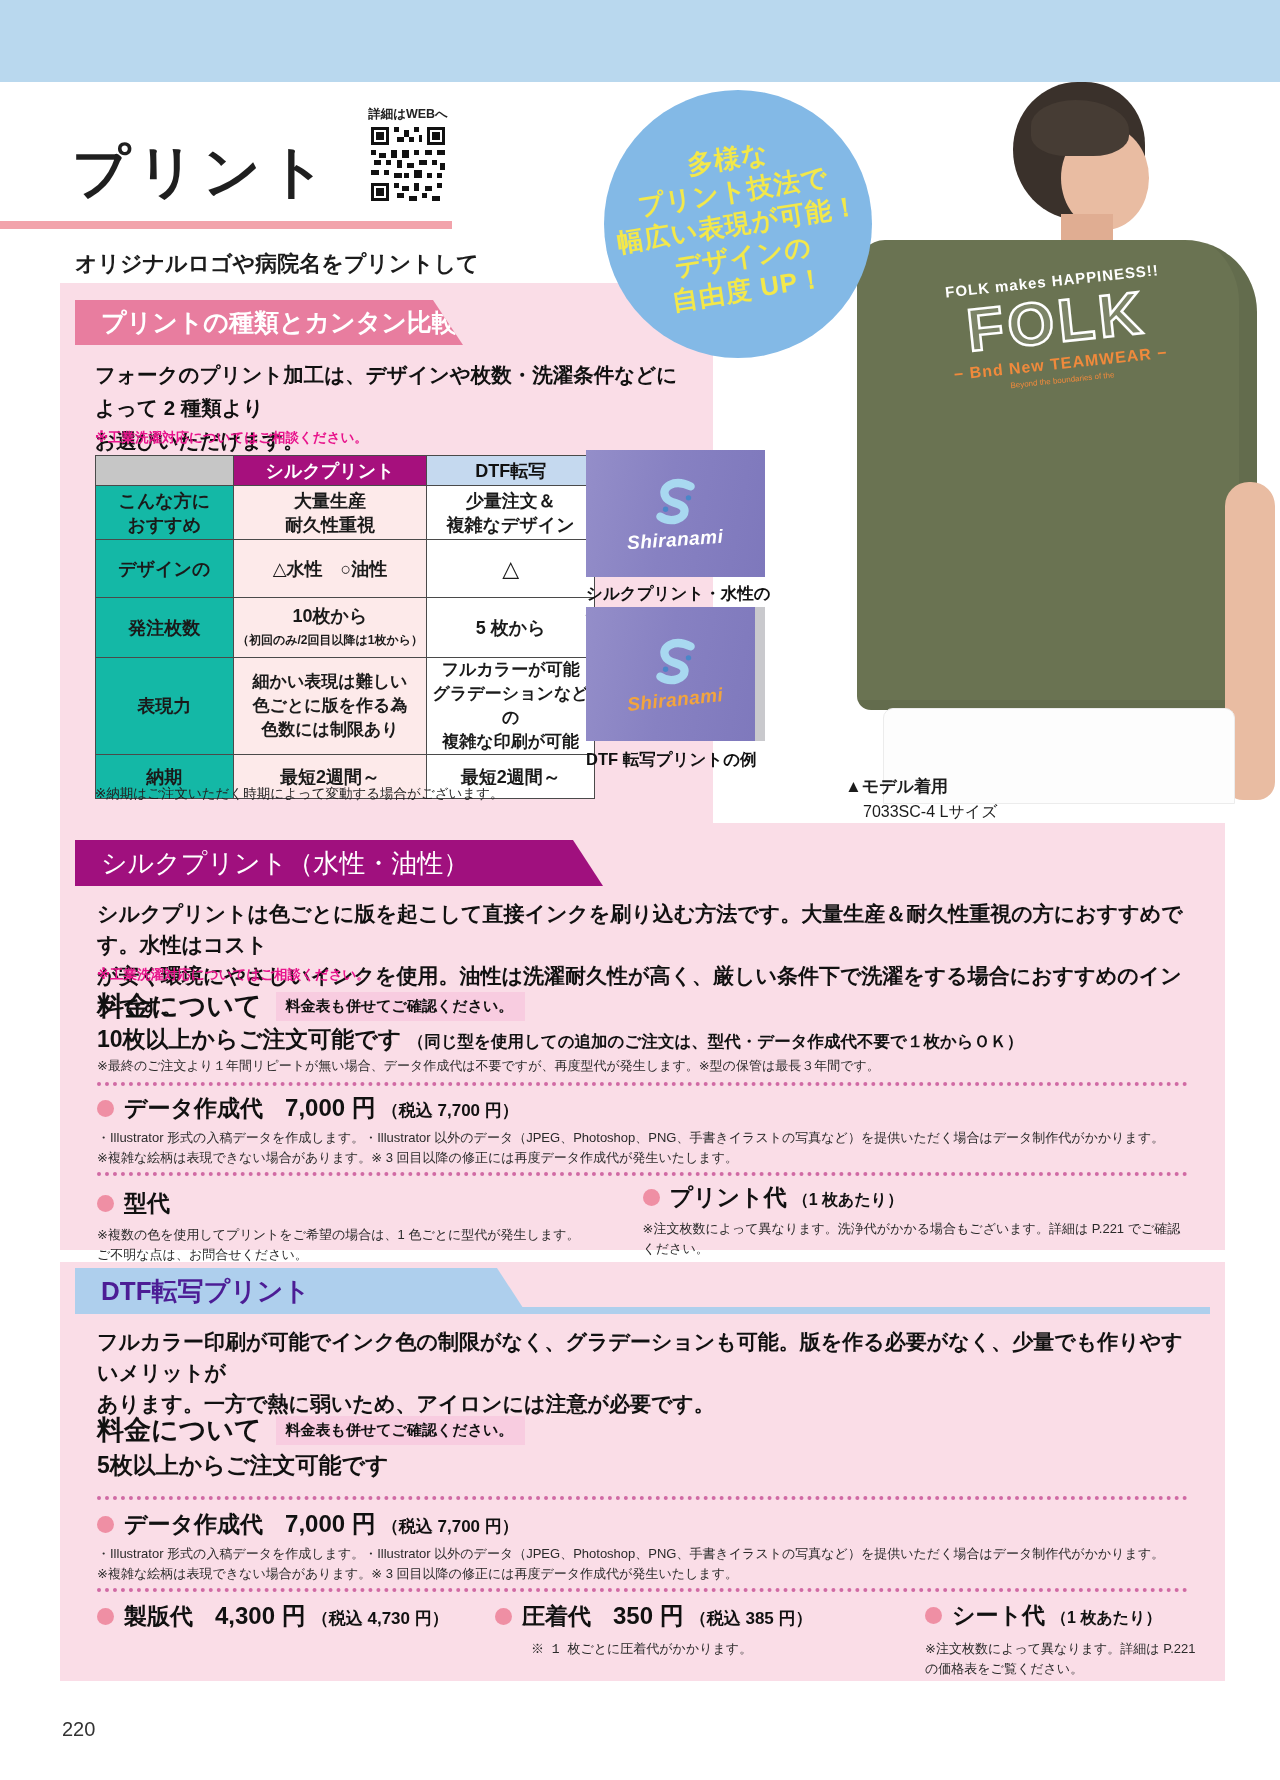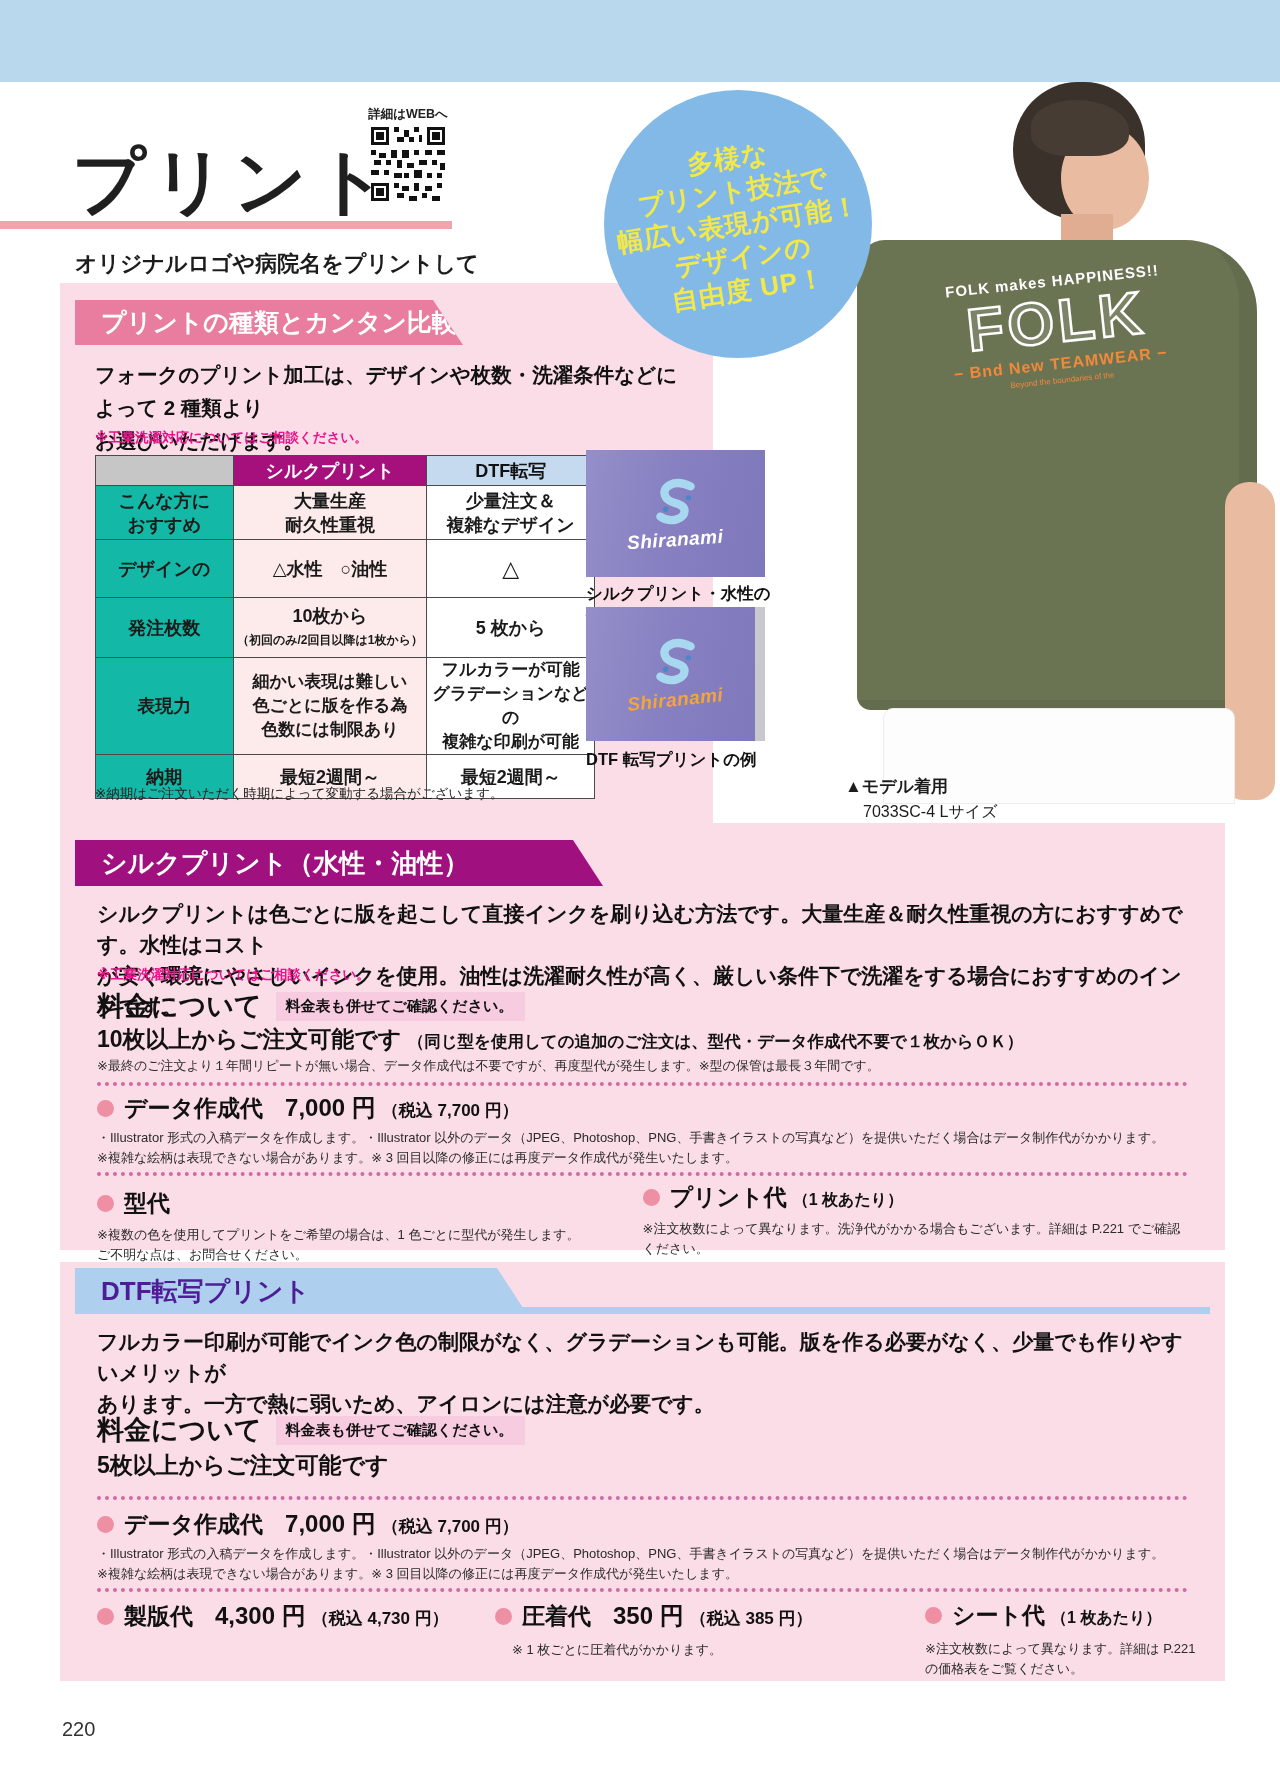--- a/index.html
+++ b/index.html
@@ -7,21 +7,21 @@
   body { font-family:"Liberation Sans","DejaVu Sans",sans-serif; }
   #page {
     position:relative; width:1280px; height:1780px; background:#ffffff;
     margin:0 auto; overflow:hidden; color:#1a1a1a;
   }
   .abs { position:absolute; }
   .pre { white-space:pre-line; }
 
   
   .topbar { left:0; top:0; width:1280px; height:82px; background:#b9d8ee; }
-  .page-title { left:72px; top:134px; font-size:72px; font-weight:bold; letter-spacing:7px; color:#1f1f1f; }
+  .page-title { left:72px; top:134px; font-size:57px; font-weight:bold; letter-spacing:7px; color:#1f1f1f; }
   .title-rule { left:0; top:221px; width:452px; height:8px; background:#f2a3ab; }
   .subtitle { left:75px; top:246px; font-size:22px; font-weight:600; line-height:35px; color:#1c1c1c; }
   .qr-wrap { left:366px; top:106px; width:84px; text-align:center; }
   .qr-label { font-size:12.5px; font-weight:600; color:#222; margin-bottom:4px; }
   .qr-box { width:74px; height:74px; margin:0 auto; background:#fff; }
 
   
   .badge { left:604px; top:90px; width:268px; height:268px; border-radius:50%; background:#83b9e6; z-index:6;
            display:flex; align-items:center; justify-content:center; }
   .badge-text { transform:rotate(-9deg); text-align:center; color:#f3e84a; font-weight:bold;
@@ -47,21 +47,21 @@
 
   .model-caption { left:845px; top:775px; font-size:16px; color:#1c1c1c; line-height:23px; }
   .model-caption .cap-title { font-weight:bold; font-size:17px; margin-bottom:2px; }
   .model-caption .cap-line { margin-left:18px; }
 
   
   .panel { background:#fadde7; }
   .sec-bar { position:absolute; display:flex; align-items:center; padding-left:26px;
              clip-path:polygon(0 0, calc(100% - 30px) 0, 100% 100%, 0 100%); }
   .sec-bar.pink { background:#e87d9f; color:#fff; font-weight:bold; font-size:25px; }
-  .sec-bar.magenta { background:#a0107e; color:#fff; font-weight:bold; font-size:26px; }
+  .sec-bar.magenta { background:#a0107e; color:#fff; font-weight:normal; font-size:26px; }
   .sec-bar.blue { background:#aecfed; color:#4c1d95; font-weight:bold; font-size:26px; }
   .note-magenta { color:#e8148c; font-size:13.5px; font-weight:bold; }
   .smallnote { font-size:13px; color:#2a2a2a; line-height:20px; }
   .dotted { border-top:4px dotted #d06aa4; height:0; }
 
   
   .s1 { left:60px; top:283px; width:653px; height:546px; }
   .s1-bar { left:75px; top:300px; width:388px; height:45px; }
   .s1-white { left:75px; top:345px; width:623px; height:467px; }
   .intro { position:absolute; left:20px; top:13px; font-size:20.5px; font-weight:bold; line-height:33px; color:#111; }
@@ -386,21 +386,21 @@
         <span class="item-tax">（税込 4,730 円）</span>
       </div>
     </div>
     <div class="inner" style="top:286px; left:420px; width:38%;">
       <div class="item-line">
         <span class="dot"></span>
         <span class="item-name">圧着代</span>
         <span class="item-price">350 円</span>
         <span class="item-tax">（税込 385 円）</span>
       </div>
-      <div class="smallnote" style="margin-top:8px; margin-left:17px;">※ 1 枚ごとに圧着代がかかります。</div>
+      <div class="smallnote" style="margin-top:8px; margin-left:36px;font-family:Liberation Mono, monospace;">※ 1 枚ごとに圧着代がかかります。</div>
     </div>
     <div class="inner" style="top:286px; left:850px; width:280px;">
       <div class="item-line">
         <span class="dot"></span>
         <span class="item-name">シート代</span>
         <span class="item-paren">（1 枚あたり）</span>
       </div>
       <div class="smallnote" style="margin-top:8px;">※注文枚数によって異なります。詳細は P.221 の価格表をご覧ください。</div>
     </div>
   </div>

